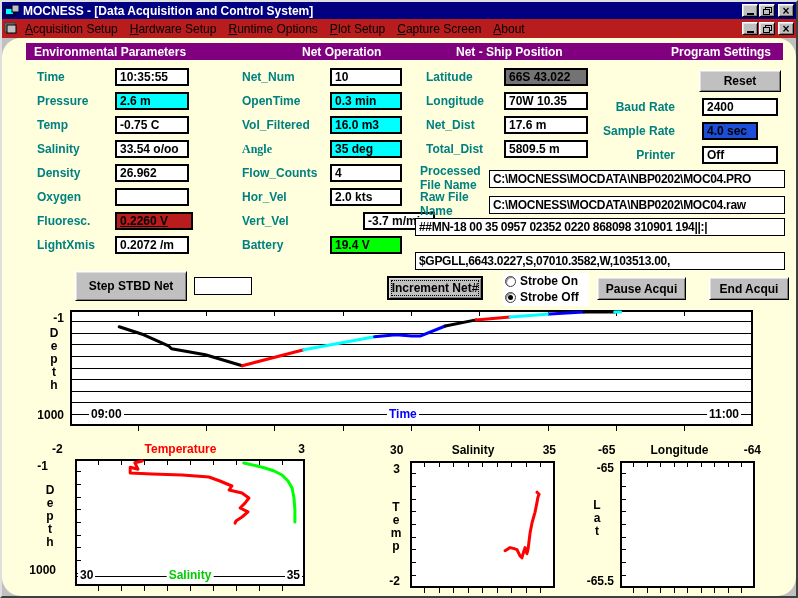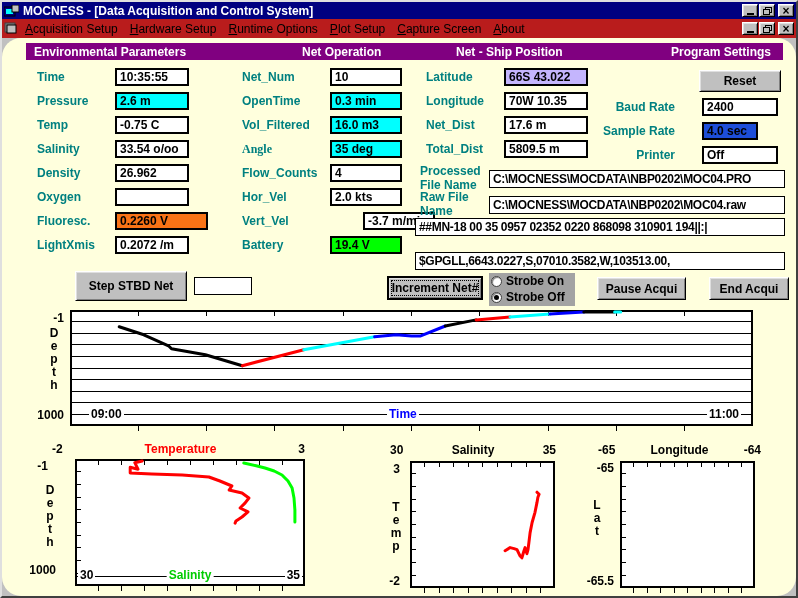--- a/index.html
+++ b/index.html
@@ -20,21 +20,21 @@
   
   .form{position:relative;width:794px;height:558px;background:#ffffdd;overflow:hidden;font-weight:bold;border-radius:19px;}
   .band{position:absolute;left:24px;top:5px;width:757px;height:17px;background:#800080;}
   .band span{position:absolute;top:2px;color:#fff;font-size:12px;font-weight:bold;white-space:nowrap;}
   .flabel{position:absolute;color:#008080;font-size:12px;font-weight:bold;white-space:pre;}
   .fbox{position:absolute;height:18px;background:#fff;border:2px solid #000;font-size:12px;font-weight:bold;line-height:14px;padding:0 3px;white-space:pre;overflow:hidden;color:#000;}
   .wide{height:18px;border:1px solid #000;line-height:16px;letter-spacing:-0.3px;}
   .btn95{position:absolute;background:#c0c0c0;border:1px solid;border-color:#fff #000 #000 #fff;box-shadow:inset 1px 1px 0 #dfdfdf,inset -1px -1px 0 #808080;font-family:"Liberation Sans",sans-serif;font-size:12px;font-weight:bold;color:#000;display:flex;align-items:center;justify-content:center;padding:0;}
   .btn-focus{border:2px solid #000;outline:1px dotted #000;outline-offset:-5px;}
   .whitebox{position:absolute;background:#fff;border:1px solid #000;}
-  .radiopanel{position:absolute;left:487px;top:235px;width:86px;height:33px;background:#a3a3a3;font-size:12px;}
+  .radiopanel{position:absolute;left:501px;top:235px;width:86px;height:33px;background:#ffffff;font-size:12px;}
   .radiorow{display:flex;align-items:center;height:16px;gap:4px;padding-left:2px;}
   .radio{width:11px;height:11px;border-radius:50%;background:#fff;border:1px solid #404040;box-shadow:inset 1px 1px 1px #808080;position:relative;flex:none;}
   .radio.sel::after{content:"";position:absolute;left:2px;top:2px;width:5px;height:5px;border-radius:50%;background:#000;}
   
   .chart{position:absolute;}
   .chart svg{position:absolute;left:0;top:0;overflow:visible;}
   .axlab{position:absolute;font-size:12px;font-weight:bold;color:#000;white-space:pre;}
   .r{text-align:right;}
   .vword{position:absolute;font-size:12px;font-weight:bold;color:#000;white-space:pre;line-height:13px;text-align:center;}
   .xoverlay span{position:absolute;background:#fff;padding:0 2px;font-size:12px;font-weight:bold;white-space:nowrap;}
@@ -115,21 +115,21 @@
         <div class="fbox" style="left: 113px; top: 54px; width: 74px; background: rgb(0, 255, 255);">2.6 m</div>
         <div class="flabel" style="left: 35px; top: 80px;">Temp</div>
         <div class="fbox" style="left: 113px; top: 78px; width: 74px; background: rgb(255, 255, 255);">-0.75 C</div>
         <div class="flabel" style="left: 35px; top: 104px;">Salinity</div>
         <div class="fbox" style="left: 113px; top: 102px; width: 74px; background: rgb(255, 255, 255);">33.54 o/oo</div>
         <div class="flabel" style="left: 35px; top: 128px;">Density</div>
         <div class="fbox" style="left: 113px; top: 126px; width: 74px; background: rgb(255, 255, 255);">26.962</div>
         <div class="flabel" style="left: 35px; top: 152px;">Oxygen</div>
         <div class="fbox" style="left: 113px; top: 150px; width: 74px; background: rgb(255, 255, 255);"></div>
         <div class="flabel" style="left: 35px; top: 176px;">Fluoresc.</div>
-        <div class="fbox" style="left: 113px; top: 174px; width: 93px; background: #f97316;">0.2260 V</div>
+        <div class="fbox" style="left: 113px; top: 174px; width: 78px; background: #b91c1c; text-decoration: underline;">0.2260 V</div>
         <div class="flabel" style="left: 35px; top: 200px;">LightXmis</div>
         <div class="fbox" style="left: 113px; top: 198px; width: 74px; background: rgb(255, 255, 255);">0.2072 /m</div>
       </div>
     <div id="grp-net">
         <div class="flabel" style="left: 240px; top: 32px;">Net_Num</div>
         <div class="fbox" style="left: 328px; top: 30px; width: 72px; background: rgb(255, 255, 255);">10</div>
         <div class="flabel" style="left: 240px; top: 56px;">OpenTime</div>
         <div class="fbox" style="left: 328px; top: 54px; width: 72px; background: rgb(0, 255, 255);">0.3 min</div>
         <div class="flabel" style="left: 240px; top: 80px;">Vol_Filtered</div>
         <div class="fbox" style="left: 328px; top: 78px; width: 72px; background: rgb(0, 255, 255);">16.0 m3</div>
@@ -139,21 +139,21 @@
         <div class="fbox" style="left: 328px; top: 126px; width: 72px; background: rgb(255, 255, 255);">4</div>
         <div class="flabel" style="left: 240px; top: 152px;">Hor_Vel</div>
         <div class="fbox" style="left: 328px; top: 150px; width: 72px; background: rgb(255, 255, 255);">2.0 kts</div>
         <div class="flabel" style="left: 240px; top: 176px;">Vert_Vel</div>
         <div class="fbox" style="left: 328px; top: 174px; width: 72px; background: rgb(255, 255, 255); margin-left: 33px;">-3.7 m/min</div>
         <div class="flabel" style="left: 240px; top: 200px;">Battery</div>
         <div class="fbox" style="left: 328px; top: 198px; width: 72px; background: rgb(0, 255, 0);">19.4 V</div>
       </div>
     <div id="grp-ship">
         <div class="flabel" style="left: 424px; top: 32px;">Latitude</div>
-        <div class="fbox" style="left: 502px; top: 30px; width: 84px; background: #c4b5fd;">66S 43.022</div>
+        <div class="fbox" style="left: 502px; top: 30px; width: 84px; background: #737373;">66S 43.022</div>
         <div class="flabel" style="left: 424px; top: 56px;">Longitude</div>
         <div class="fbox" style="left: 502px; top: 54px; width: 84px; background: rgb(255, 255, 255);">70W 10.35</div>
         <div class="flabel" style="left: 424px; top: 80px;">Net_Dist</div>
         <div class="fbox" style="left: 502px; top: 78px; width: 84px; background: rgb(255, 255, 255);">17.6 m</div>
         <div class="flabel" style="left: 424px; top: 104px; text-align: right;">Total_Dist</div>
         <div class="fbox" style="left: 502px; top: 102px; width: 84px; background: rgb(255, 255, 255);">5809.5 m</div>
       </div>
     <div id="grp-prog">
         <div class="flabel" style="left: 588px; top: 62px; width: 85px; text-align: right;">Baud Rate</div>
         <div class="fbox" style="left: 700px; top: 60px; width: 76px; background: rgb(255, 255, 255);">2400</div>

